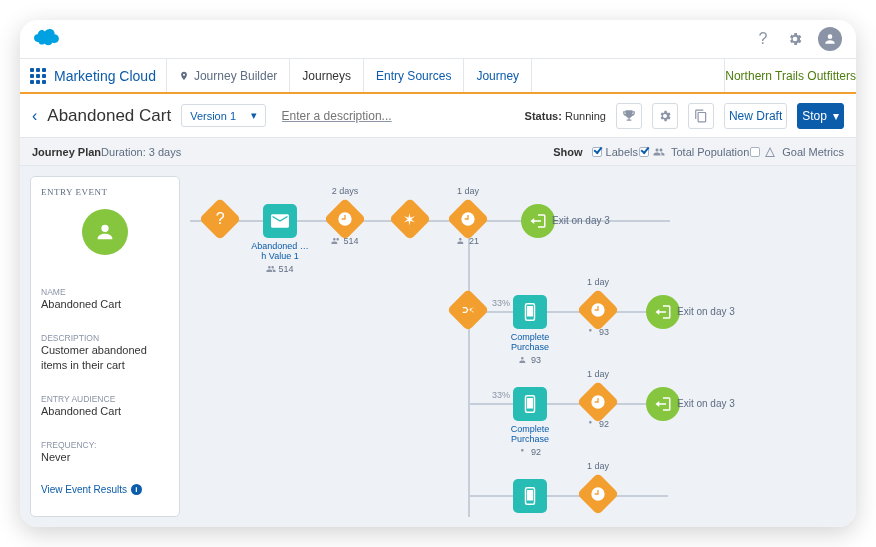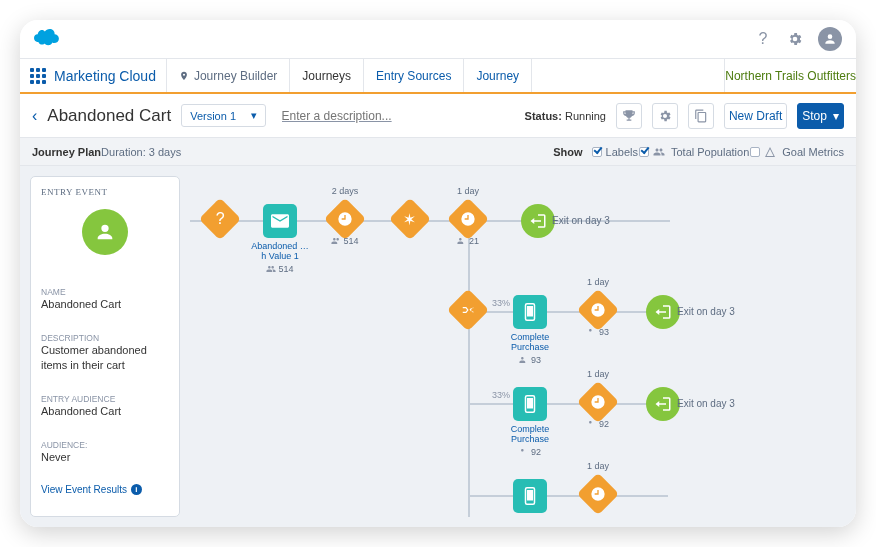--- a/index.html
+++ b/index.html
@@ -208,21 +208,21 @@
             <svg viewBox="0 0 24 24">
               <path d="M12 12a4 4 0 1 0-4-4 4 4 0 0 0 4 4zm0 2c-4 0-8 2-8 5v1h16v-1c0-3-4-5-8-5z"></path>
             </svg>
           </div>
       <div class="field-lbl">NAME</div>
       <div class="field-val">Abandoned Cart</div>
       <div class="field-lbl">DESCRIPTION</div>
       <div class="field-val">Customer abandoned items in their cart</div>
       <div class="field-lbl">ENTRY AUDIENCE</div>
       <div class="field-val">Abandoned Cart</div>
-      <div class="field-lbl">AUDIENCE:</div>
+      <div class="field-lbl">FREQUENCY:</div>
       <div class="field-val">Never</div>
       <div class="view-link">
             <span>View Event Results</span>
             <span class="info-dot">i</span>
           </div>
     </div>
 
     <div class="canvas">
 
       <div class="conn h" style="left:0px;top:44px;width:480px;"></div>

